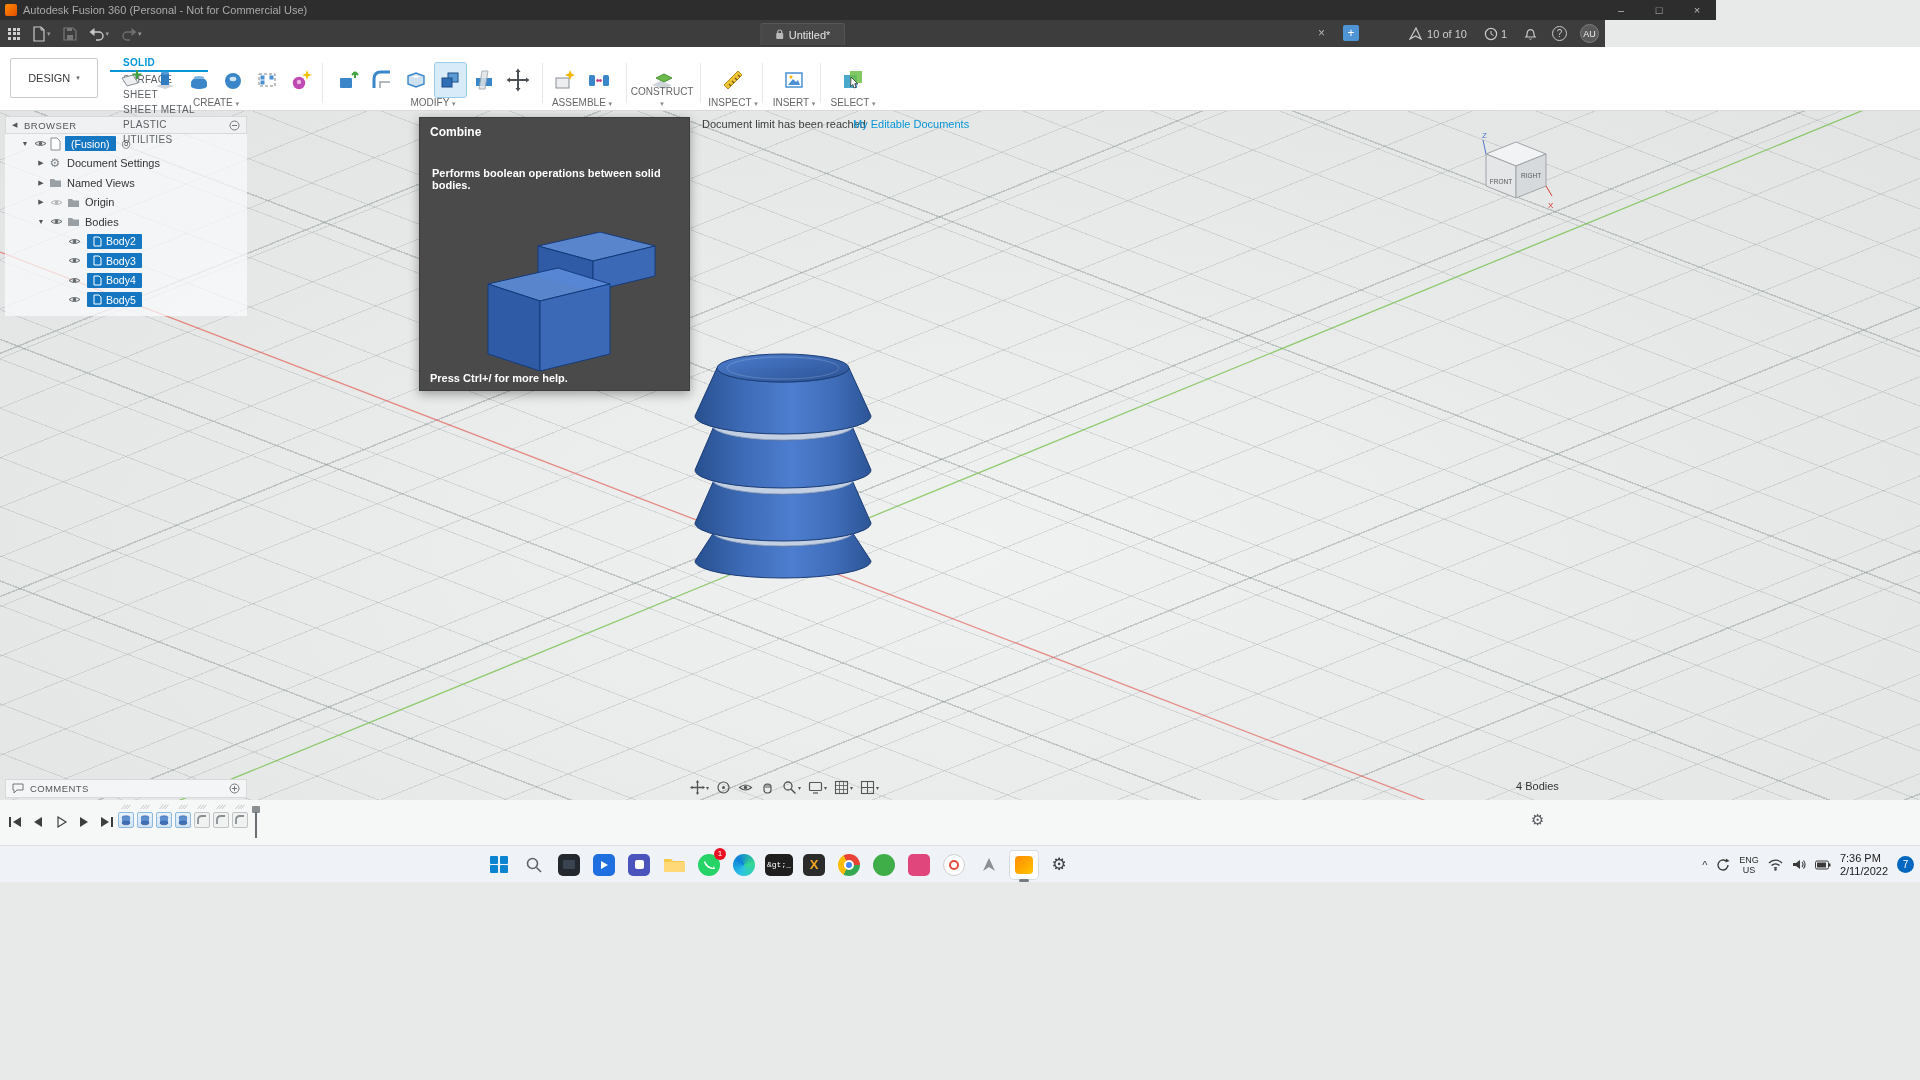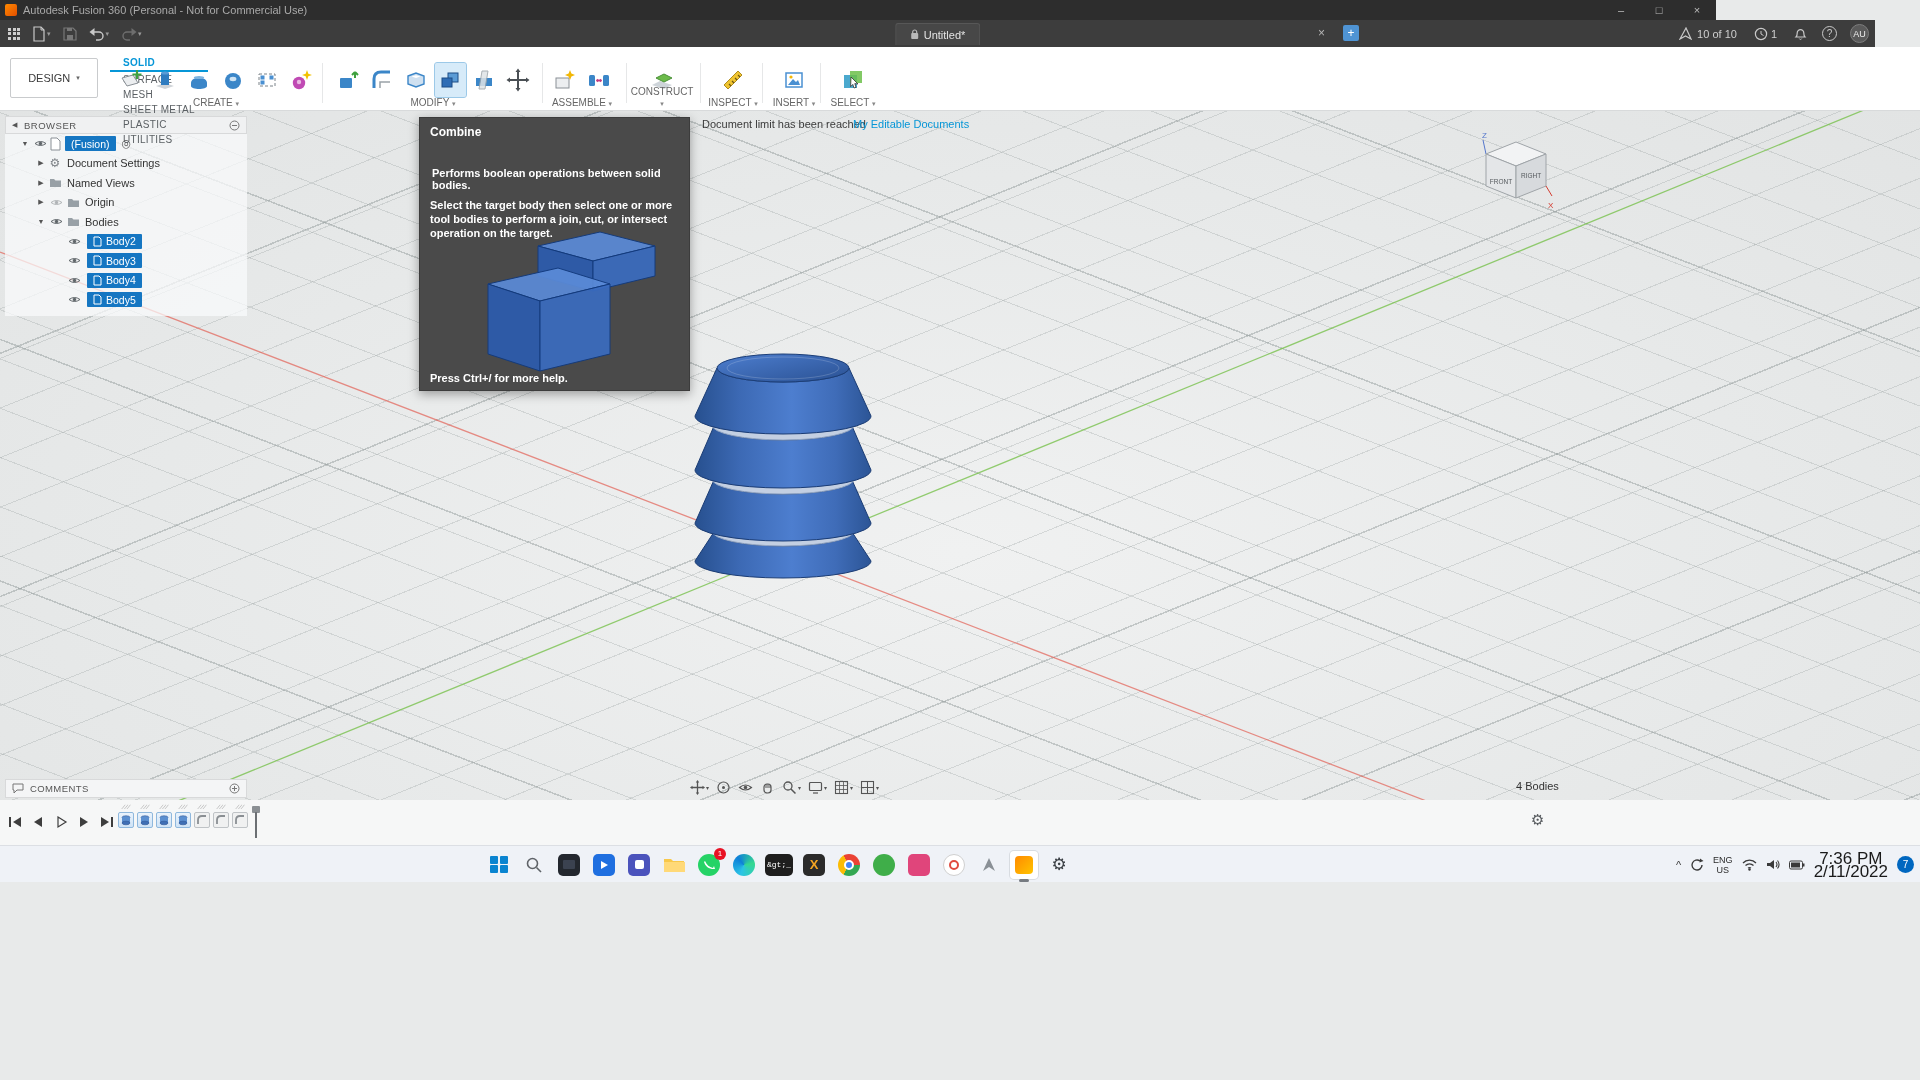--- a/index.html
+++ b/index.html
@@ -6,21 +6,21 @@
   html,body{width:1920px;height:1080px;overflow:hidden;font-family:"Liberation Sans","DejaVu Sans",sans-serif;}
   #root{position:relative;width:1920px;height:1080px;background:#e8eaea;}
 
   
   .titlebar{position:absolute;left:0;top:0;width:1716px;height:20px;background:#2d2d2d;color:#a9a9a9;font-size:11px;display:flex;align-items:center;z-index:60;}
   .fusion-logo{width:12px;height:12px;margin:0 6px 0 5px;border-radius:2px;background:linear-gradient(135deg,#ff8a00,#e34f00);}
   .win-controls{position:absolute;right:0;top:0;height:20px;display:flex;}
   .win-btn{width:38px;height:20px;display:flex;align-items:center;justify-content:center;color:#bdbdbd;font-size:11px;}
 
   
-  .appbar{position:absolute;left:0;top:20px;width:1875px;height:27px;background:#3d3d3d;z-index:59;}
+  .appbar{position:absolute;left:0;top:20px;width:1605px;height:27px;background:#3d3d3d;z-index:59;}
   .appbar .left{position:absolute;left:6px;top:0;height:27px;display:flex;align-items:center;gap:8px;}
   .abtn{display:flex;align-items:center;justify-content:center;height:22px;padding:0 2px;}
   .caret-dk{color:#9a9a9a;font-size:7px;margin-left:1px;}
   .apps-grid{display:grid;grid-template-columns:repeat(3,3px);grid-template-rows:repeat(3,3px);gap:1.5px;}
   .apps-grid i{background:#cfcfcf;}
   .doc-tab{position:absolute;left:50%;top:3px;transform:translateX(-50%);height:22px;background:#474747;border:1px solid #575757;border-bottom:none;border-radius:3px 3px 0 0;display:flex;align-items:center;gap:5px;padding:0 14px;color:#e3e3e3;font-size:11px;}
   .tab-close{position:absolute;left:1318px;top:6px;color:#b5b5b5;font-size:12px;}
   .tab-new{position:absolute;left:1343px;top:5px;width:16px;height:16px;background:#4f94d4;border-radius:2px;color:#fff;font-size:12px;display:flex;align-items:center;justify-content:center;}
   .appbar .right{position:absolute;right:6px;top:0;height:27px;display:flex;align-items:center;gap:13px;color:#cfcfcf;font-size:11px;}
   .avatar{width:19px;height:19px;border-radius:50%;background:#5a5a5a;border:1px solid #7d7d7d;color:#eee;font-size:9px;display:flex;align-items:center;justify-content:center;}
@@ -113,21 +113,21 @@
   .start-grid i{background:#0a84d0;border-radius:1px;}
   .chrome-ic{position:relative;width:22px;height:22px;border-radius:50%;background:conic-gradient(from -30deg,#ea4335 0 120deg,#34a853 120deg 240deg,#fbbc05 240deg 360deg);}
   .chrome-ic::after{content:"";position:absolute;inset:6px;background:#4285f4;border:2px solid #fff;border-radius:50%;}
   .edge-ic{width:22px;height:22px;border-radius:50%;background:conic-gradient(from 200deg,#2bc3e6,#0d7fd8,#35d890,#2bc3e6);}
   .wa-wrap{position:relative;}
   .wa-badge{position:absolute;top:-3px;right:-3px;width:12px;height:12px;border-radius:50%;background:#e81224;color:#fff;font-size:8px;display:flex;align-items:center;justify-content:center;}
   .fusion-tile{width:18px;height:18px;border-radius:4px;background:linear-gradient(135deg,#ff8a00,#ffc400);}
   .tray{position:absolute;right:6px;top:0;height:37px;display:flex;align-items:center;gap:9px;}
   .tray-glyph{color:#3a3a3a;font-size:11px;}
   .lang{font-size:9px;color:#2b2b2b;text-align:center;line-height:10px;}
-  .tray-clock{font-size:17px;color:#1a1a1a;text-align:center;line-height:13px;}
+  .tray-clock{font-size:11px;color:#1a1a1a;text-align:left;line-height:13px;}
   .notif-badge{width:17px;height:17px;border-radius:50%;background:#0067c0;color:#fff;font-size:10px;display:flex;align-items:center;justify-content:center;}
 </style>
 </head>
 <body>
 
 <div id="root">
 
   <div class="titlebar">
     <span class="fusion-logo"></span>
     <span>Autodesk Fusion 360 (Personal - Not for Commercial Use)</span>
@@ -215,21 +215,21 @@
       </span>
       <span class="help-circle">?</span>
       <span class="avatar">AU</span>
     </div>
   </div>
 
   <div class="ribbon">
     <div class="tab-row">
       <span class="rtab active">SOLID</span>
       <span class="rtab">SURFACE</span>
-      <span class="rtab">MESH</span>
+      <span class="rtab">SHEET</span>
       <span class="rtab">SHEET METAL</span>
       <span class="rtab">PLASTIC</span>
       <span class="rtab">UTILITIES</span>
     </div>
 
     <div class="design-btn">
       <span>DESIGN</span>
       <span class="caret-lt" style="font-size:7px;color:#666;">▾</span>
     </div>
 
@@ -569,21 +569,20 @@
             <path d="M1 1h5l2 2v7H1Z" fill="none" stroke="#fff"></path>
           </svg>
           <span>Body5</span>
         </span>
     </div>
   </div>
 
   <div class="tooltip">
     <div class="tt-title">Combine</div>
     <div class="tt-sub">Performs boolean operations between solid bodies.</div>
-    <div class="tt-desc">Select the target body then select one or more tool bodies to perform a join, cut, or intersect operation on the target.</div>
     <svg class="tt-img" width="210" height="172" viewBox="0 0 210 172">
       <g stroke="#123a7d" stroke-width="1">
         <polygon points="88,40 150,26 205,40 143,55" fill="#5b8bd8" opacity=".92"></polygon>
         <polygon points="88,40 143,55 143,85 88,70" fill="#2c5cae" opacity=".92"></polygon>
         <polygon points="143,55 205,40 205,70 143,85" fill="#3a6cc0" opacity=".92"></polygon>
         <polygon points="38,78 108,62 160,78 90,95" fill="#5b8bd8" opacity=".92"></polygon>
         <polygon points="38,78 90,95 90,165 38,148" fill="#2c5cae" opacity=".92"></polygon>
         <polygon points="90,95 160,78 160,148 90,165" fill="#3a6cc0" opacity=".92"></polygon>
       </g>
     </svg>

